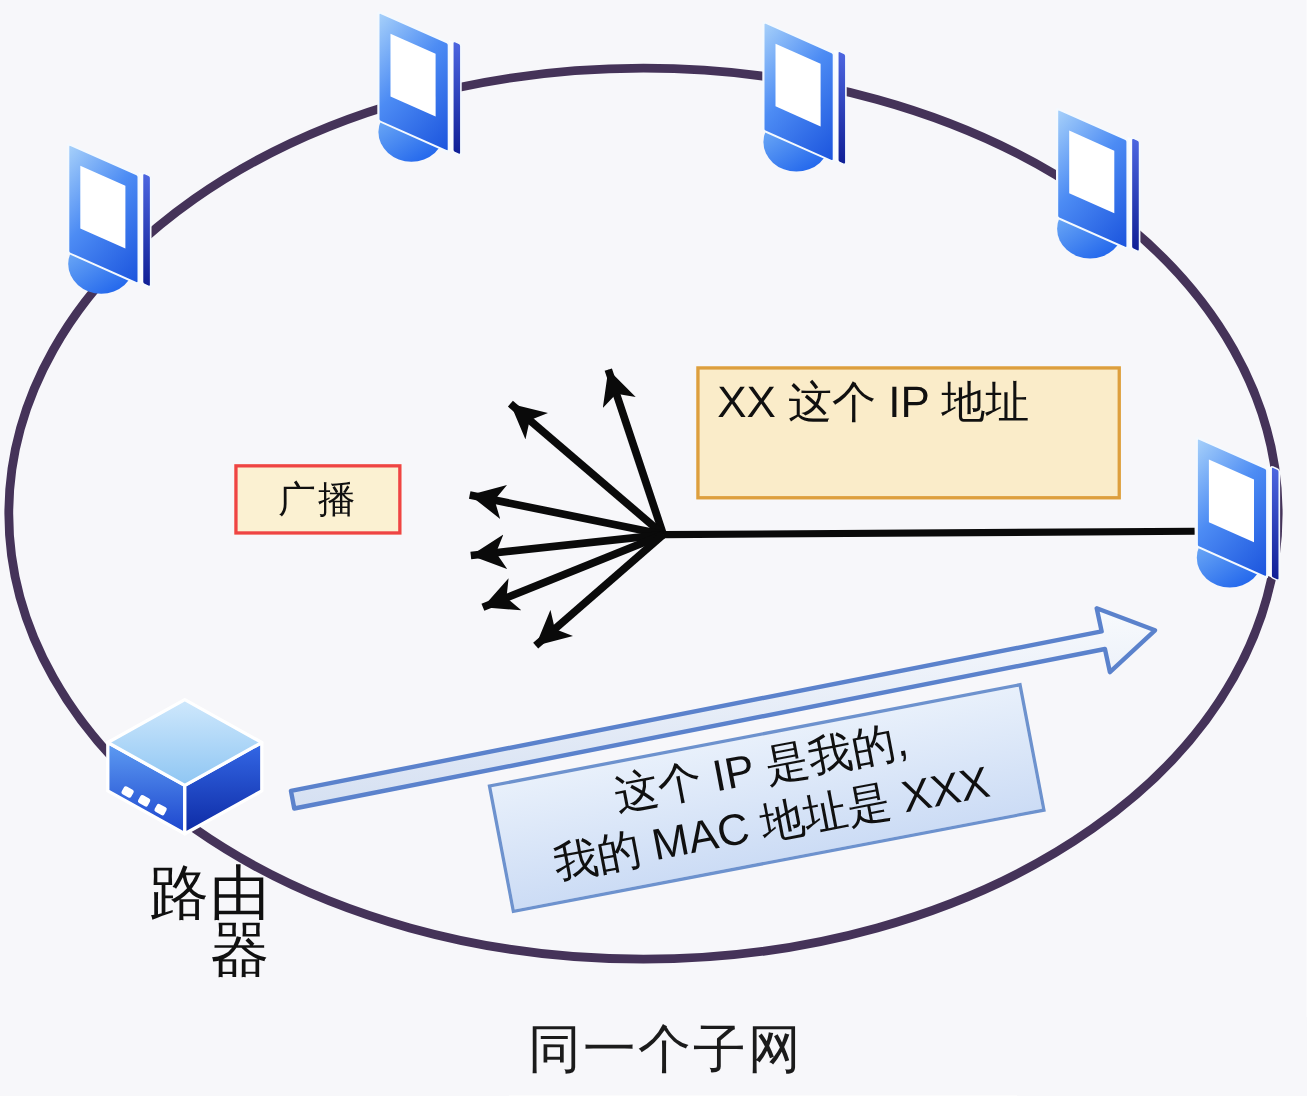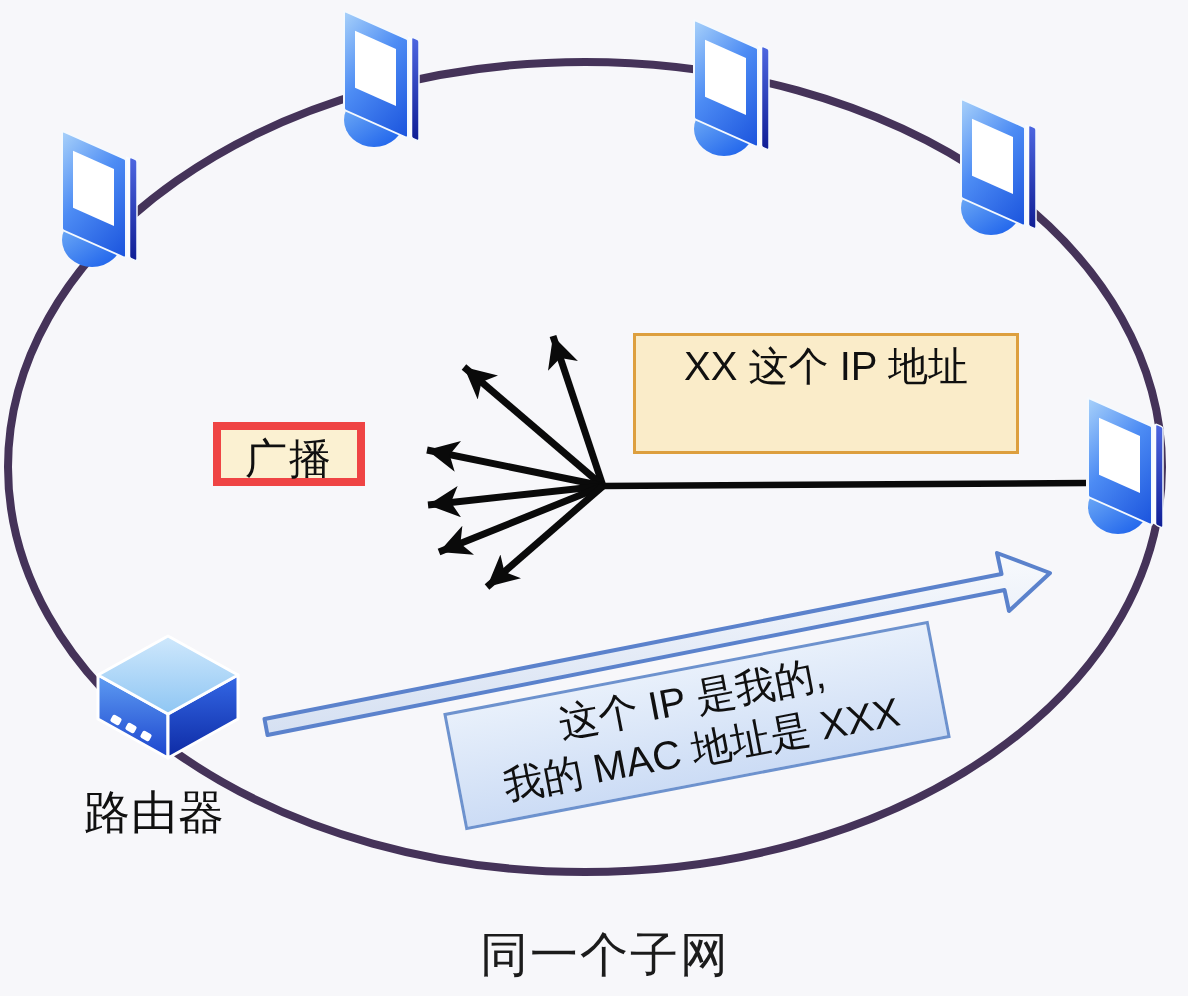--- a/index.html
+++ b/index.html
@@ -12,46 +12,47 @@
     width:1188px;height:996px;
     background:#F7F7FA;
     overflow:hidden;
   }
   .gfx{position:absolute;left:0;top:0;}
   .overlay{position:absolute;color:#101010;}
 
   .broadcast-box{
     left:213px;top:422px;width:152px;height:64px;
     background:#FBF1D2;
-    border:8px solid #ef4444;
+    border:3px solid #ef4444;
     box-sizing:border-box;
-    font-size:42px;line-height:58px;text-align:center;
+    font-size:34px;line-height:58px;text-align:center;
     letter-spacing:2px;
   }
   .question-box{
     left:633px;top:333px;width:386px;height:121px;
     background:#FAECC9;
     border:3px solid #DD9F3E;
     box-sizing:border-box;
-    font-size:40px;line-height:55px;text-align:center;
+    font-size:40px;line-height:55px;
     padding-top:3px;
+    padding-left:16px;
   }
   .reply-box{
     left:450px;top:666px;width:494px;height:119px;
     background:linear-gradient(180deg,#E8F0FB 0%,#CCDCF5 100%);
     border:3px solid #6D92CE;
     box-sizing:border-box;
     transform:rotate(-10.8deg);
     transform-origin:50% 50%;
     font-size:40px;line-height:51px;text-align:center;
     padding-top:4px;
   }
   .router-label{
     left:84px;top:786px;width:162px;
-    font-size:46px;line-height:52px;text-align:left;
+    font-size:54px;line-height:52px;text-align:right;
     letter-spacing:1px;
   }
   .caption{
     left:0;top:928px;width:1210px;
     font-size:48px;line-height:54px;text-align:center;
     color:#1b1b1b;letter-spacing:2px;
   }
 </style>
 </head>
 <body>

